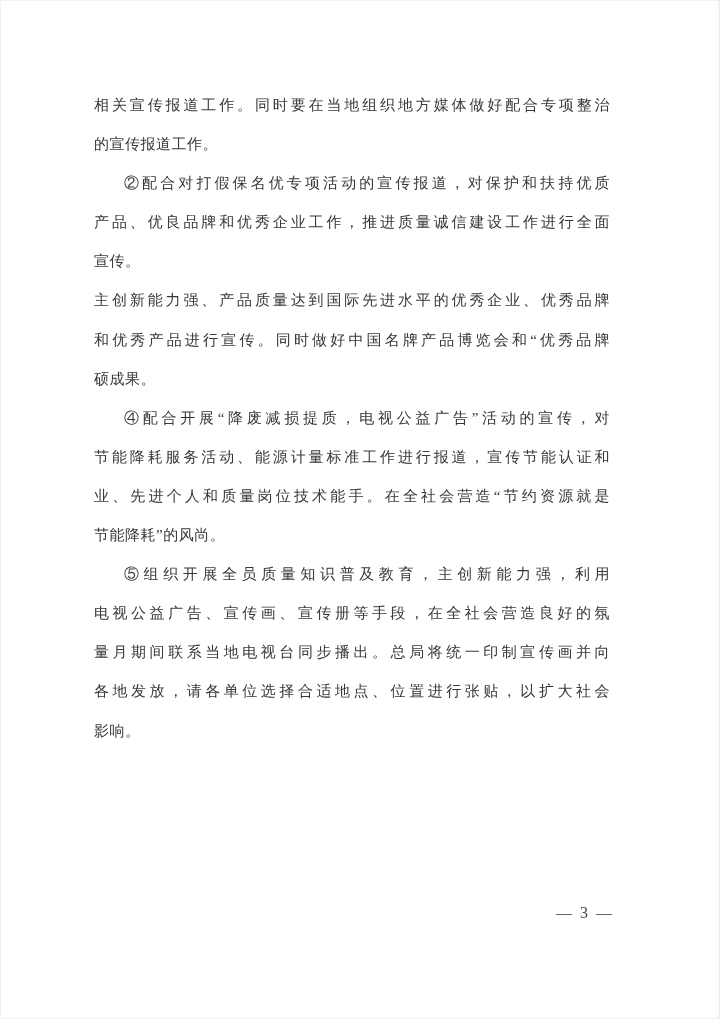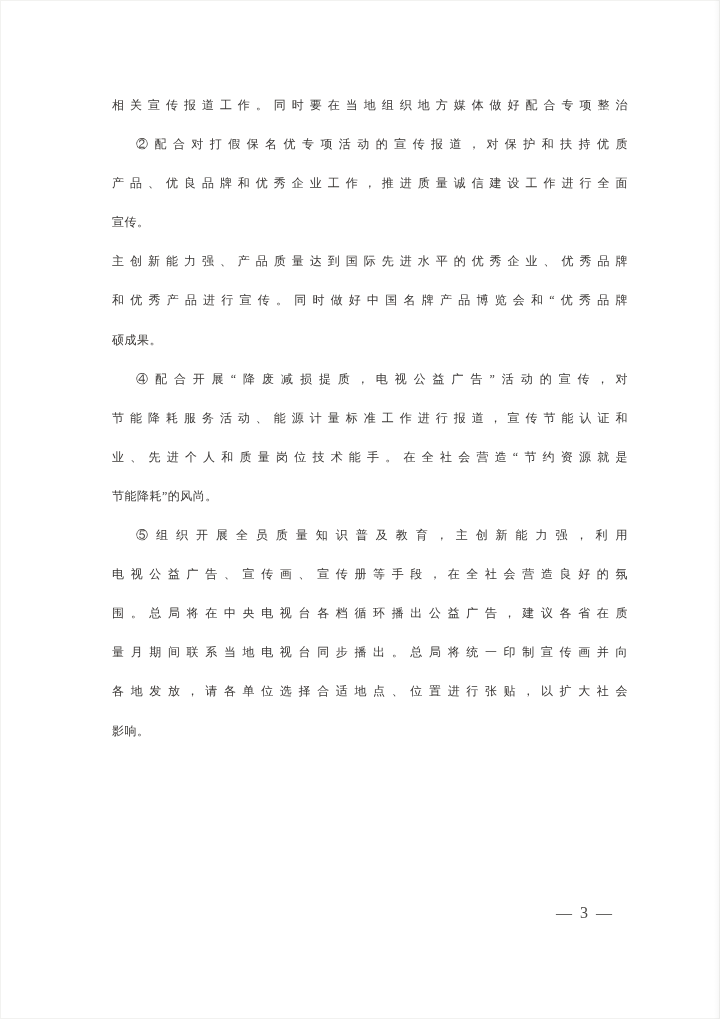--- a/index.html
+++ b/index.html
@@ -20,24 +20,24 @@
   .page::after {
     content: "";
     position: absolute;
     top: 0; right: 0;
     width: 6px; height: 100%;
     background: linear-gradient(to right, rgba(0,0,0,0), rgba(0,0,0,0.03));
     pointer-events: none;
   }
   .doc-body {
     position: absolute;
-    left: 112px;
+    left: 94px;
     top: 86px;
     width: 516px;
-    font-size: 12px;
+    font-size: 15px;
     color: #3a3735;
     letter-spacing: 0.5px;
   }
   .line {
     height: 39.1px;
     line-height: 39.1px;
     overflow: hidden;
     text-align: justify;
     text-align-last: justify;
     text-justify: inter-character;
@@ -60,31 +60,31 @@
     color: #4c4a48;
     letter-spacing: 2px;
   }
 </style>
 </head>
 <body>
 
 <div class="page">
   <div class="doc-body" style="color: rgb(58, 55, 53);">
       <div class="line">相关宣传报道工作。同时要在当地组织地方媒体做好配合专项整治</div>
+      <div class="line para-end">的宣传报道工作。</div>
       <div class="line indent">②配合对打假保名优专项活动的宣传报道，对保护和扶持优质</div>
       <div class="line">产品、优良品牌和优秀企业工作，推进质量诚信建设工作进行全面</div>
       <div class="line para-end">宣传。</div>
       <div class="line">主创新能力强、产品质量达到国际先进水平的优秀企业、优秀品牌</div>
       <div class="line">和优秀产品进行宣传。同时做好中国名牌产品博览会和“优秀品牌</div>
       <div class="line para-end">硕成果。</div>
       <div class="line indent">④配合开展“降废减损提质，电视公益广告”活动的宣传，对</div>
       <div class="line">节能降耗服务活动、能源计量标准工作进行报道，宣传节能认证和</div>
       <div class="line">业、先进个人和质量岗位技术能手。在全社会营造“节约资源就是</div>
       <div class="line para-end">节能降耗”的风尚。</div>
       <div class="line indent">⑤组织开展全员质量知识普及教育，主创新能力强，利用</div>
       <div class="line">电视公益广告、宣传画、宣传册等手段，在全社会营造良好的氛</div>
-      <div class="line">围。总局将在中央电视台各档循环播出公益广告，建议各省在质</div>
       <div class="line">量月期间联系当地电视台同步播出。总局将统一印制宣传画并向</div>
       <div class="line">各地发放，请各单位选择合适地点、位置进行张贴，以扩大社会</div>
       <div class="line para-end">影响。</div>
     </div>
   <div class="page-number">— 3 —</div>
 </div>
 
 </body></html>

